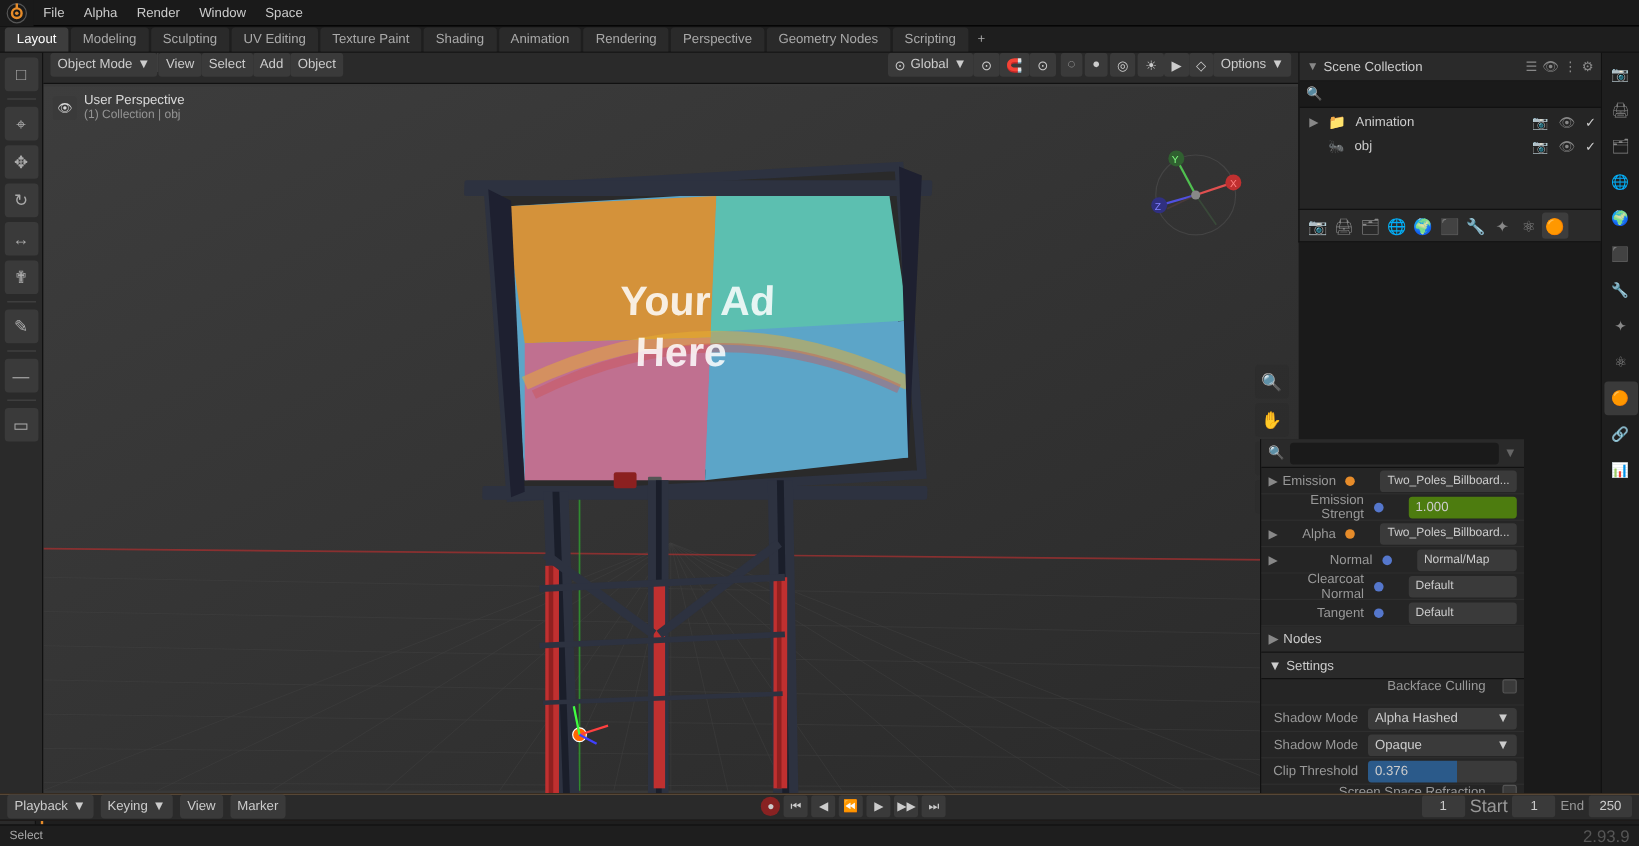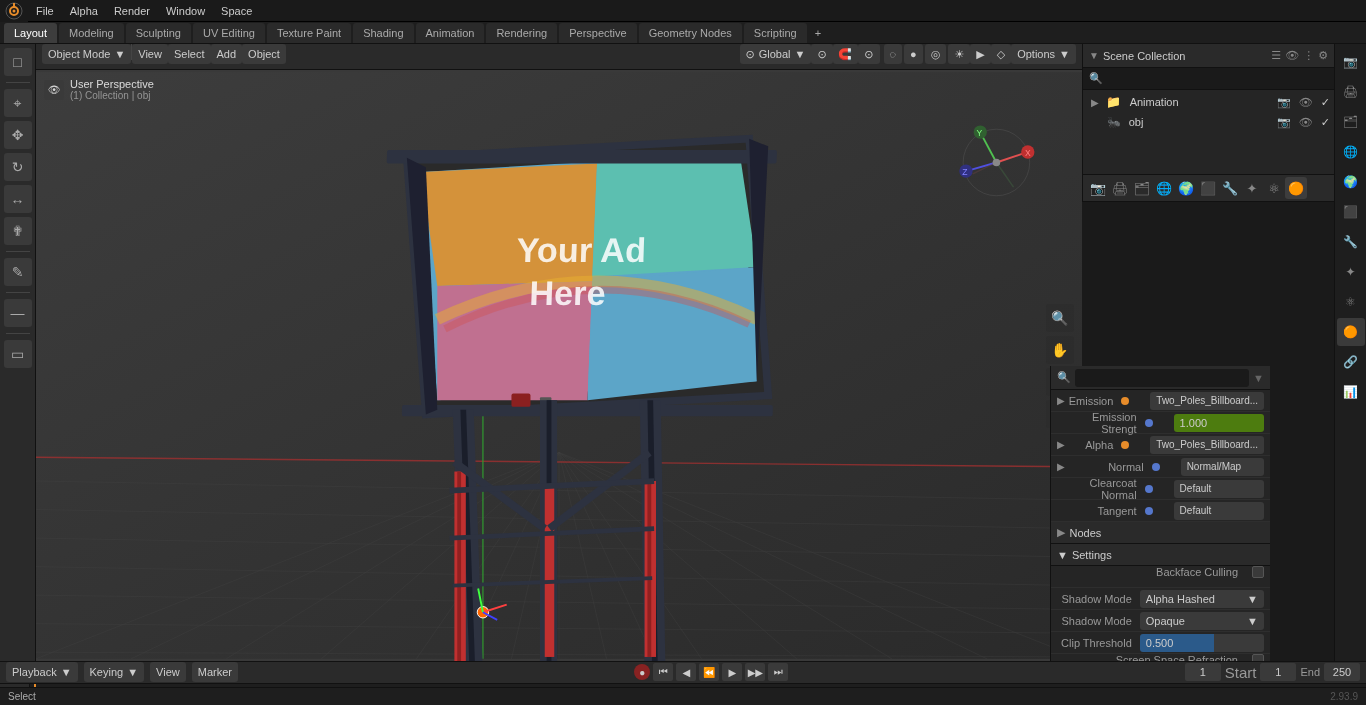--- a/index.html
+++ b/index.html
@@ -769,21 +769,21 @@
       <div class="dropdown-row">
         <span class="dropdown-label">Shadow Mode</span>
         <div class="dropdown-btn">
           <span>Opaque</span>
           <span>▼</span>
         </div>
       </div>
 
       <div class="dropdown-row">
         <span class="dropdown-label">Clip Threshold</span>
-        <div class="number-field blue-fill">0.500</div>
+        <div class="number-field blue-fill">0.376</div>
       </div>
 
       <div class="checkbox-row">
         <span style="flex:1; text-align:right; padding-right:8px; color:#999; font-size:11px;">Screen Space Refraction</span>
         <div class="checkbox"></div>
       </div>
 
       <div class="dropdown-row">
         <span class="dropdown-label">Refraction Depth</span>
         <div class="number-field">0 m</div>
@@ -885,14 +885,14 @@
       <div style="position:absolute; left:4px; top:0; bottom:0; width:2px; background:#e78c2a;"></div>
     </div>
   </div>
 </div>
 
 <div style="position:absolute; bottom:0; left:0; right:0; height:18px; background:#1e1e1e; display:flex; align-items:center; padding:0 8px; border-top:1px solid #111; z-index:51;">
   <span style="font-size:10px; color:#666;">
     <span style="color:#aaa;">Select</span>
   </span>
   <div style="flex:1;"></div>
-  <span style="font-size:10px; color:#555;">2.93.9</span>
+  <span style="font-size:14px; color:#555;">2.93.9</span>
 </div>
 
 </body></html>

